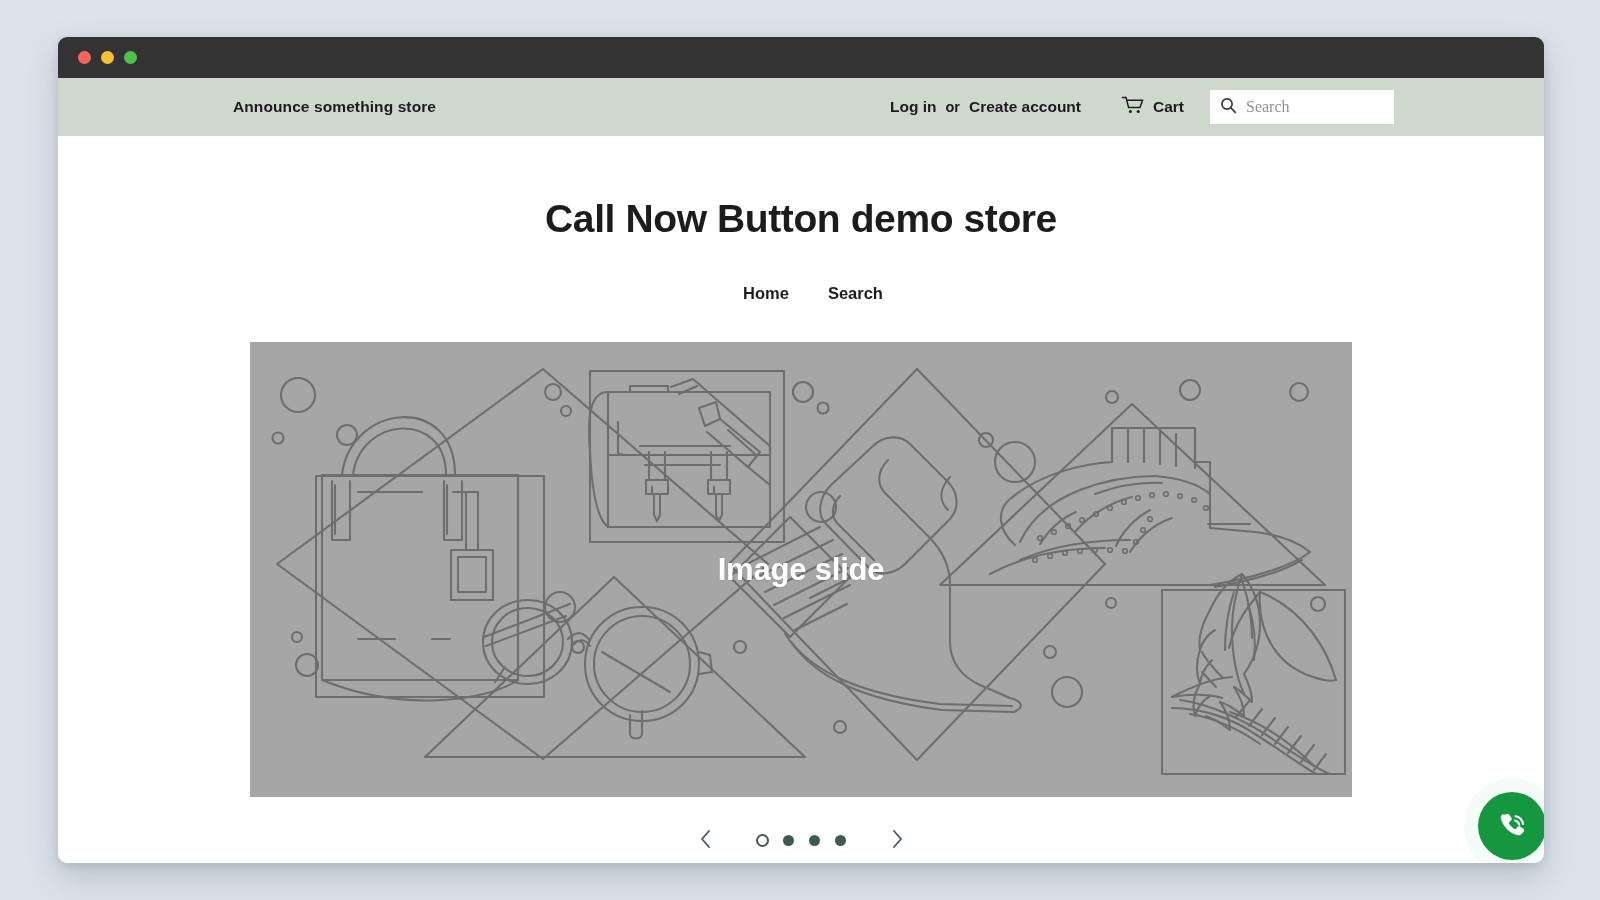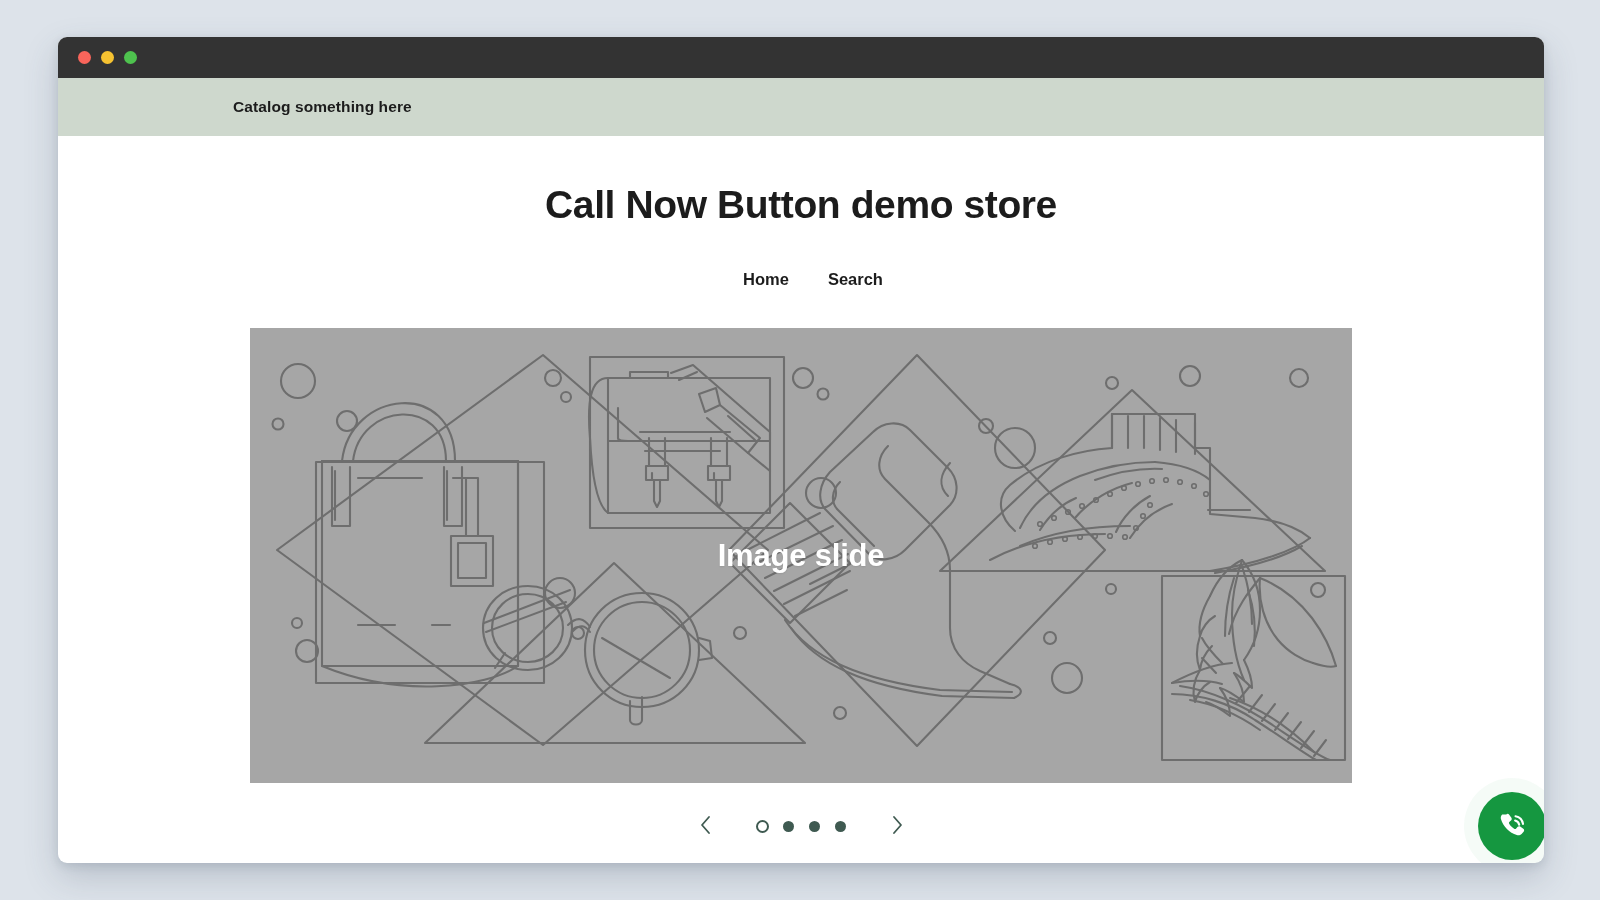--- a/index.html
+++ b/index.html
@@ -76,21 +76,21 @@
     font-size: 16px; color: #6f7673;
     width: 100%;
   }
   .search-input::placeholder { color: #8b9490; opacity: 1; }
 
   
   .store-head { text-align: center; background: #fff; }
   .store-title {
     font-size: 39px; font-weight: bold; color: #1c1c1c;
     letter-spacing: -.4px;
-    padding-top: 47px;
+    padding-top: 61px;
   }
   .nav {
     display: flex; justify-content: center; gap: 39px;
     padding-top: 43px;
     padding-left: 24px;
   }
   .nav a {
     font-size: 16.5px; font-weight: bold; color: #1c1c1c;
     text-decoration: none;
   }
@@ -160,22 +160,48 @@
 
   <div class="window">
 
     <div class="titlebar">
       <span class="dot red"></span>
       <span class="dot yellow"></span>
       <span class="dot green"></span>
     </div>
 
     <div class="announce-bar">
-      <div class="announce-text">Catalog something here</div>
-
+      <div class="announce-text">Announce something store</div>
+
+      <div class="header-right">
+        <a class="acct-link" href="#">Log in</a>
+        <span class="acct-or">or</span>
+        <a class="acct-link" href="#">Create account</a>
+
+        <a class="cart-link" href="#">
+          <span>
+            <svg width="24" height="20" viewBox="0 0 24 20" fill="none" stroke="#1c1c1c" stroke-width="1.5" stroke-linecap="round" stroke-linejoin="round">
+              <path d="M1.5 2.5 L5 2.5 L7.6 12.6 L19 12.6 L21.6 5.3 L6.2 5.3"></path>
+              <circle cx="9.4" cy="16.4" r="1.5" fill="#1c1c1c" stroke="none"></circle>
+              <circle cx="17.2" cy="16.4" r="1.5" fill="#1c1c1c" stroke="none"></circle>
+            </svg>
+          </span>
+          <span class="cart-label">Cart</span>
+        </a>
+
+        <div class="search-box">
+          <span>
+            <svg width="17" height="17" viewBox="0 0 17 17" fill="none" stroke="#3a3a3a" stroke-width="1.7" stroke-linecap="round">
+              <circle cx="7" cy="7" r="5.1"></circle>
+              <line x1="10.9" y1="10.9" x2="15.3" y2="15.3"></line>
+            </svg>
+          </span>
+          <input class="search-input" type="text" placeholder="Search" style="">
+        </div>
+      </div>
     </div>
 
     <div class="store-head">
       <h1 class="store-title">Call Now Button demo store</h1>
       <nav class="nav">
         <a href="#">Home</a>
         <a href="#">Search</a>
       </nav>
     </div>
 

